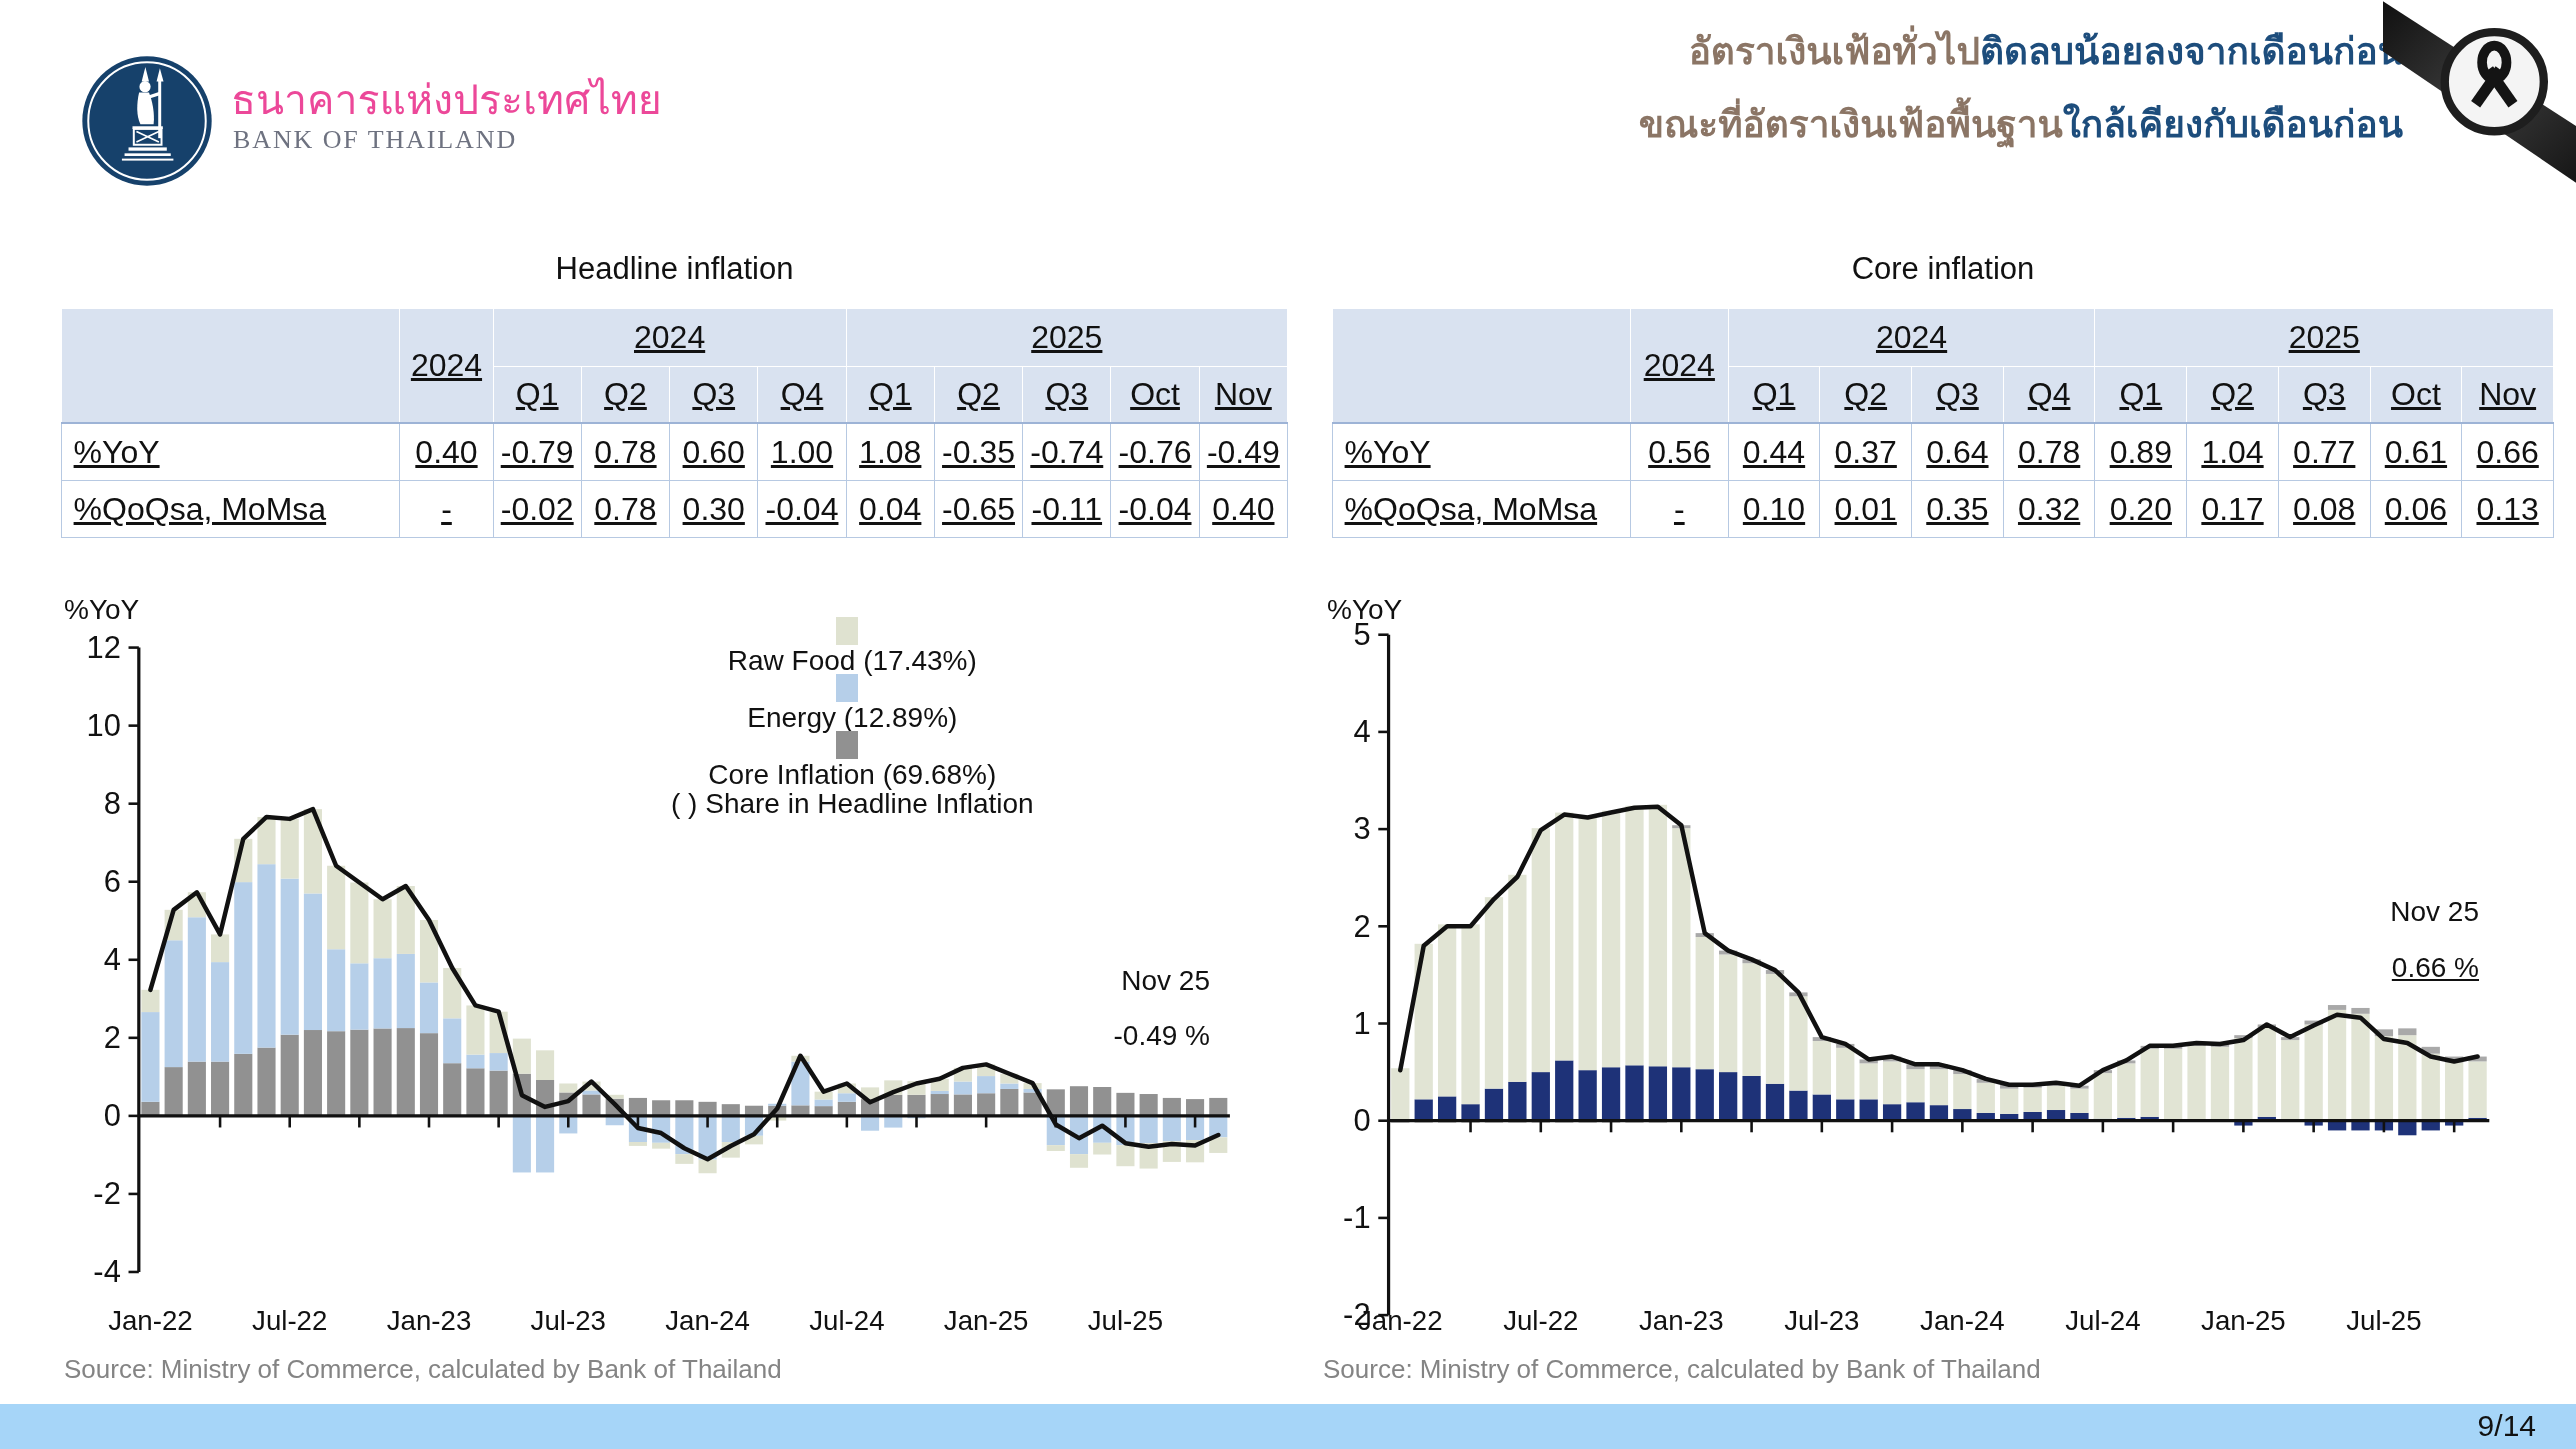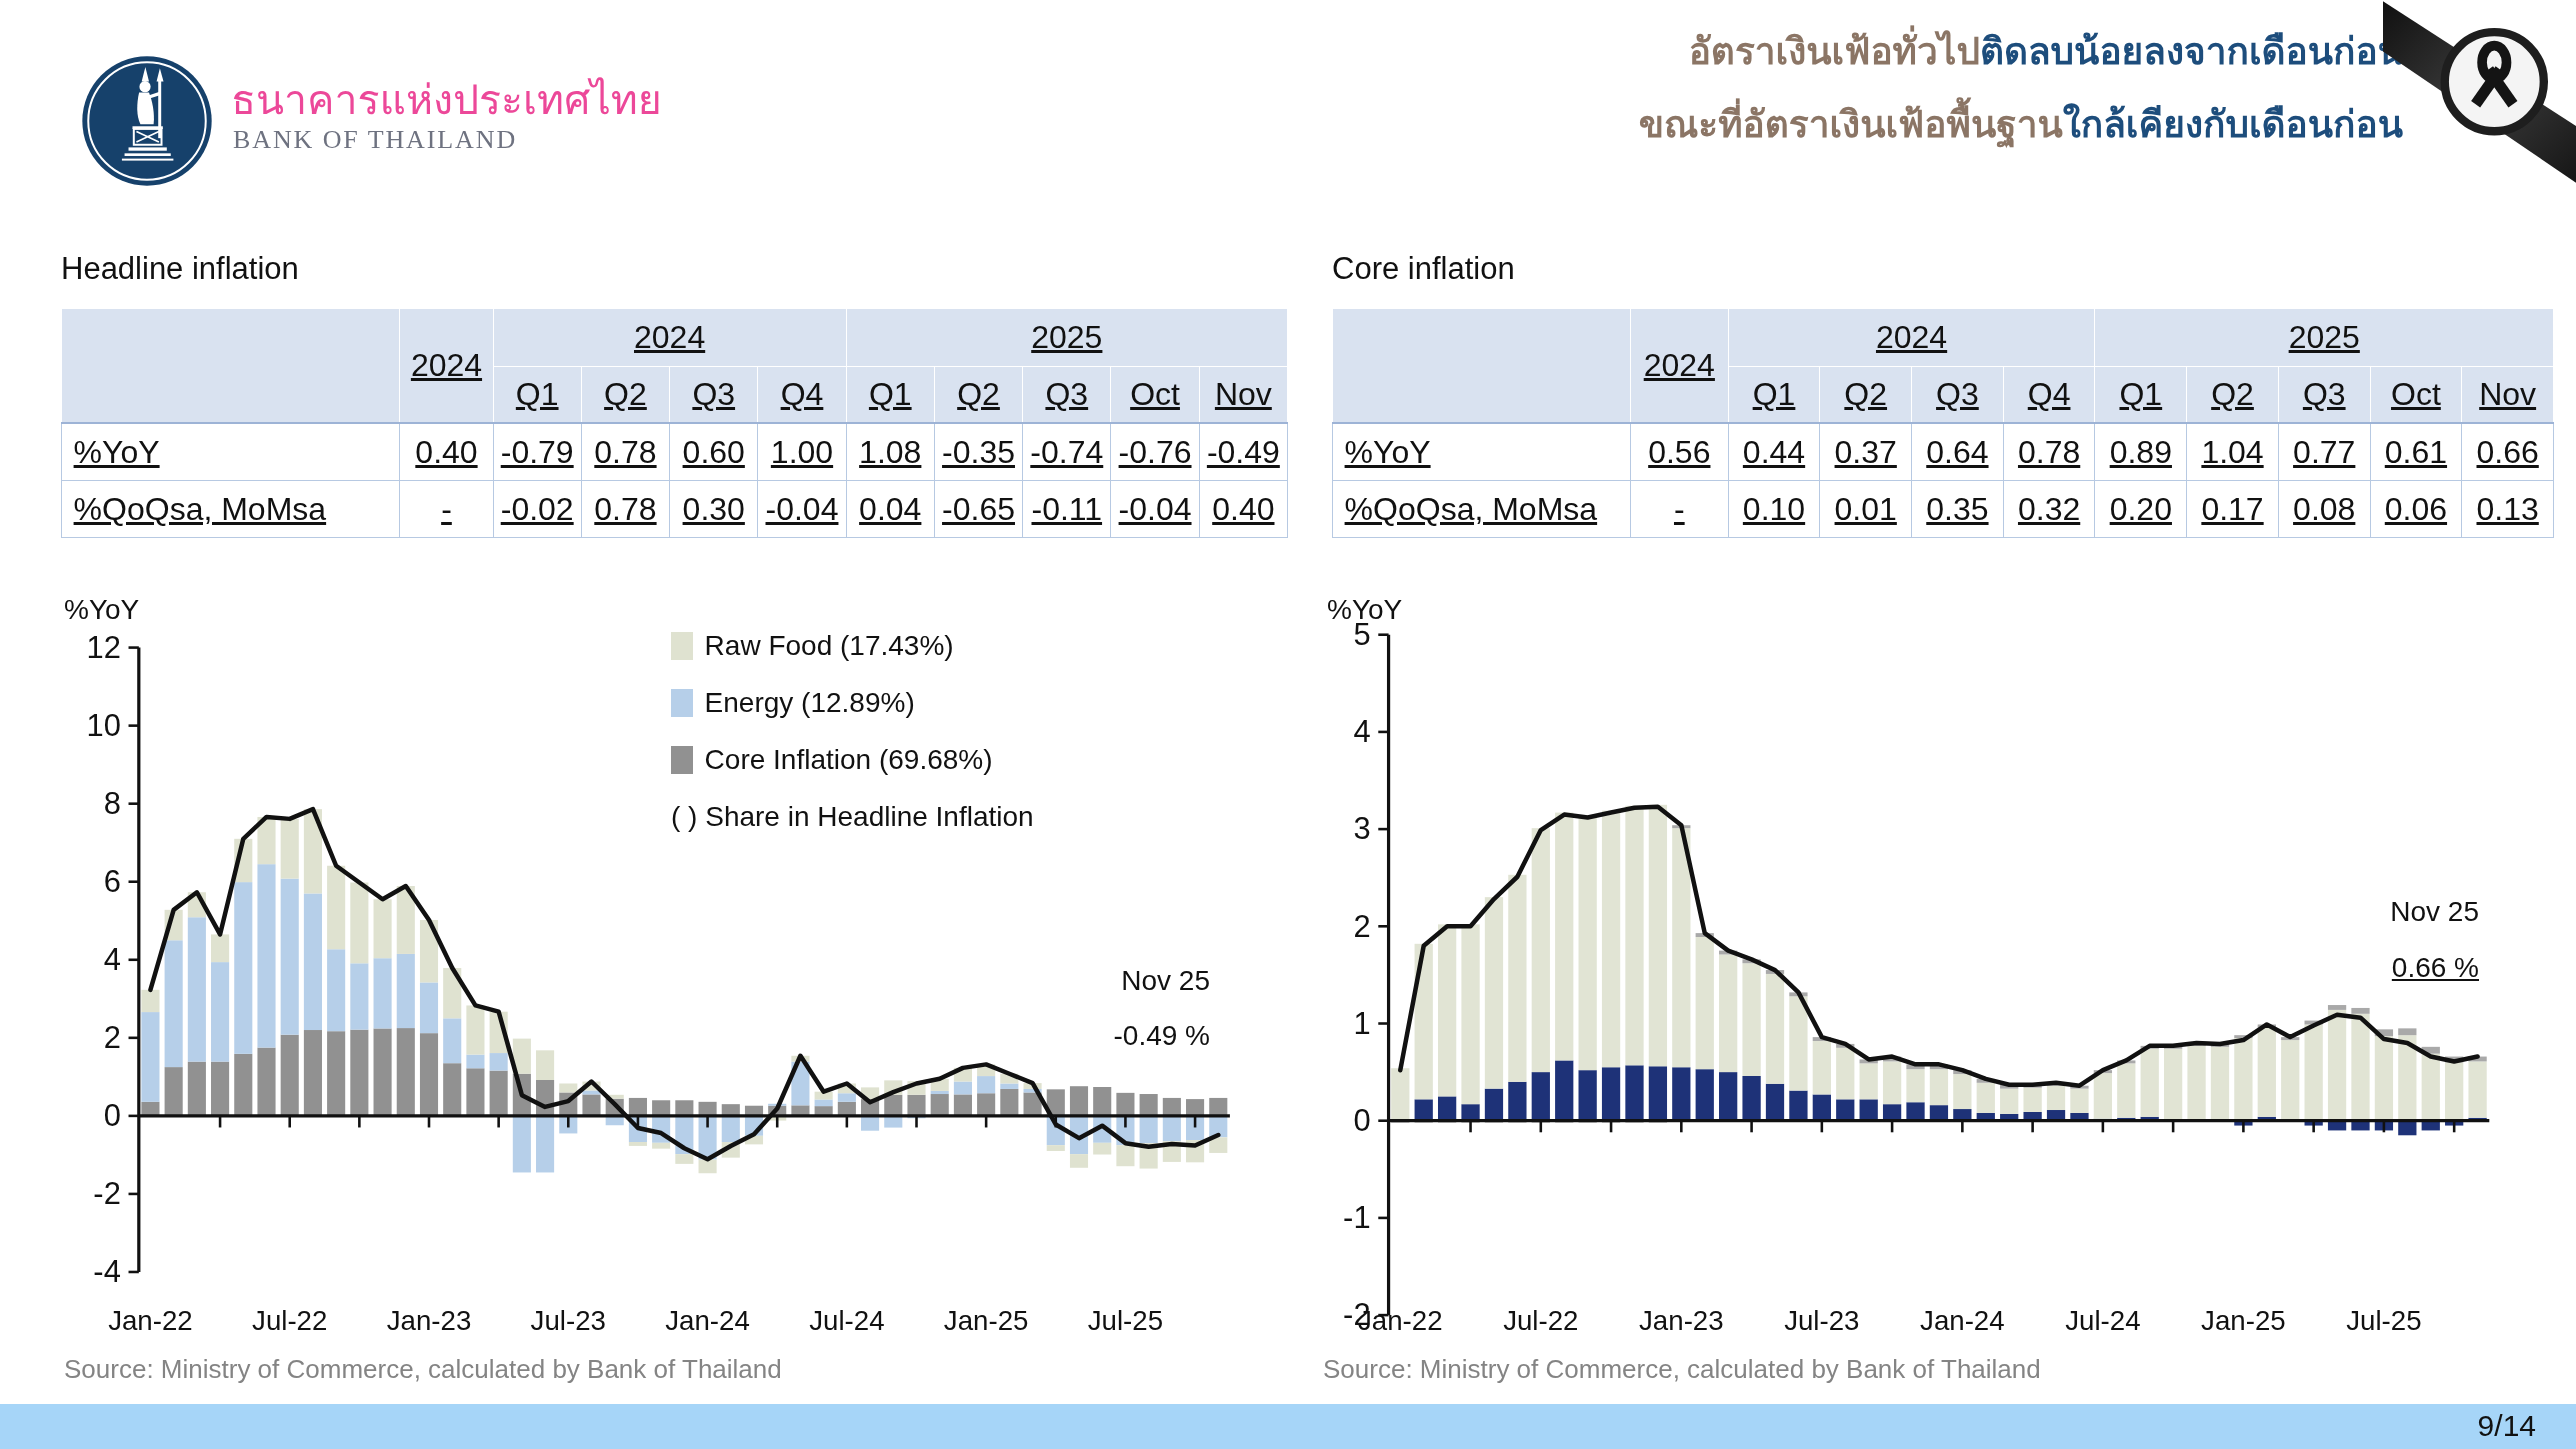--- a/index.html
+++ b/index.html
@@ -12,21 +12,21 @@
   .logo-svg{left:81px;top:55px;width:132px;height:132px;}
   .thai-name{left:231px;top:67px;font-size:41px;color:#ec4899;}
   .eng-name{left:233px;top:125px;font-size:26px;letter-spacing:1.9px;color:#6e7280;
             font-family:"Liberation Serif","DejaVu Serif",serif;}
   .main-title{top:33px;right:173px;text-align:right;font-weight:bold;font-size:37px;line-height:1;}
   .main-title .line2{margin-top:36px;}
   .t-lead{color:#8b7565;}
   .t-emph{color:#1d4d7c;}
   .ribbon-svg{right:0;top:0;width:193px;height:193px;}
   
-  .panel-title{font-size:31px;text-align:left;color:#111;}
+  .panel-title{font-size:31px;text-align:center;color:#111;}
   #ptitle0{left:61px;top:251px;width:1227px;}
   #ptitle1{left:1332px;top:251px;width:1222px;}
   
   table.sum{border-collapse:collapse;table-layout:fixed;font-size:32px;border:1.3px solid #b7c9e2;text-decoration:underline;}
   #t0{left:61px;top:308px;width:1227px;}
   #t1{left:1332px;top:308px;width:1222px;}
   table.sum thead th{background:#d9e2f0;border:1.9px solid #ffffff;font-weight:normal;text-align:center;}
   table.sum thead tr.r1 th{height:55px;}
   table.sum thead tr.r2 th{height:53px;}
   table.sum tbody td,table.sum tbody th{border:1.3px solid #b7c9e2;height:54px;font-weight:normal;background:#fff;}
@@ -36,21 +36,21 @@
   
   #chart0{left:55px;top:580px;width:1204px;height:766px;}
   #chart1{left:1311px;top:580px;width:1243px;height:766px;}
   .ylabel{font-size:28px;color:#111;}
   #ylabel0{left:64px;top:594px;}
   #ylabel1{left:1327px;top:594px;}
   .legend{display:flex;flex-direction:column;}
   #legend0{left:671px;top:617px;}
   #legend1{left:1478px;top:599px;}
   .legend .item{display:flex;align-items:center;font-size:28px;color:#111;}
-  #legend0 .item{height:57px;}
+  #legend0 .item{height:57px;flex-direction:column;}
   #legend1 .item{height:52px;}
   .swatch{width:22px;height:28px;margin-right:11.6px;flex:0 0 auto;}
   .anno{font-size:28px;color:#111;text-align:right;width:180px;}
   #anno0l{left:1030px;top:965px;}
   #anno0v{left:1030px;top:1020px;}
   #anno1l{left:2299px;top:896px;}
   #anno1v{left:2299px;top:952px;text-decoration:underline;}
   .source{font-size:26px;color:#848484;}
   #source0{left:64px;top:1354px;}
   #source1{left:1323px;top:1354px;}

